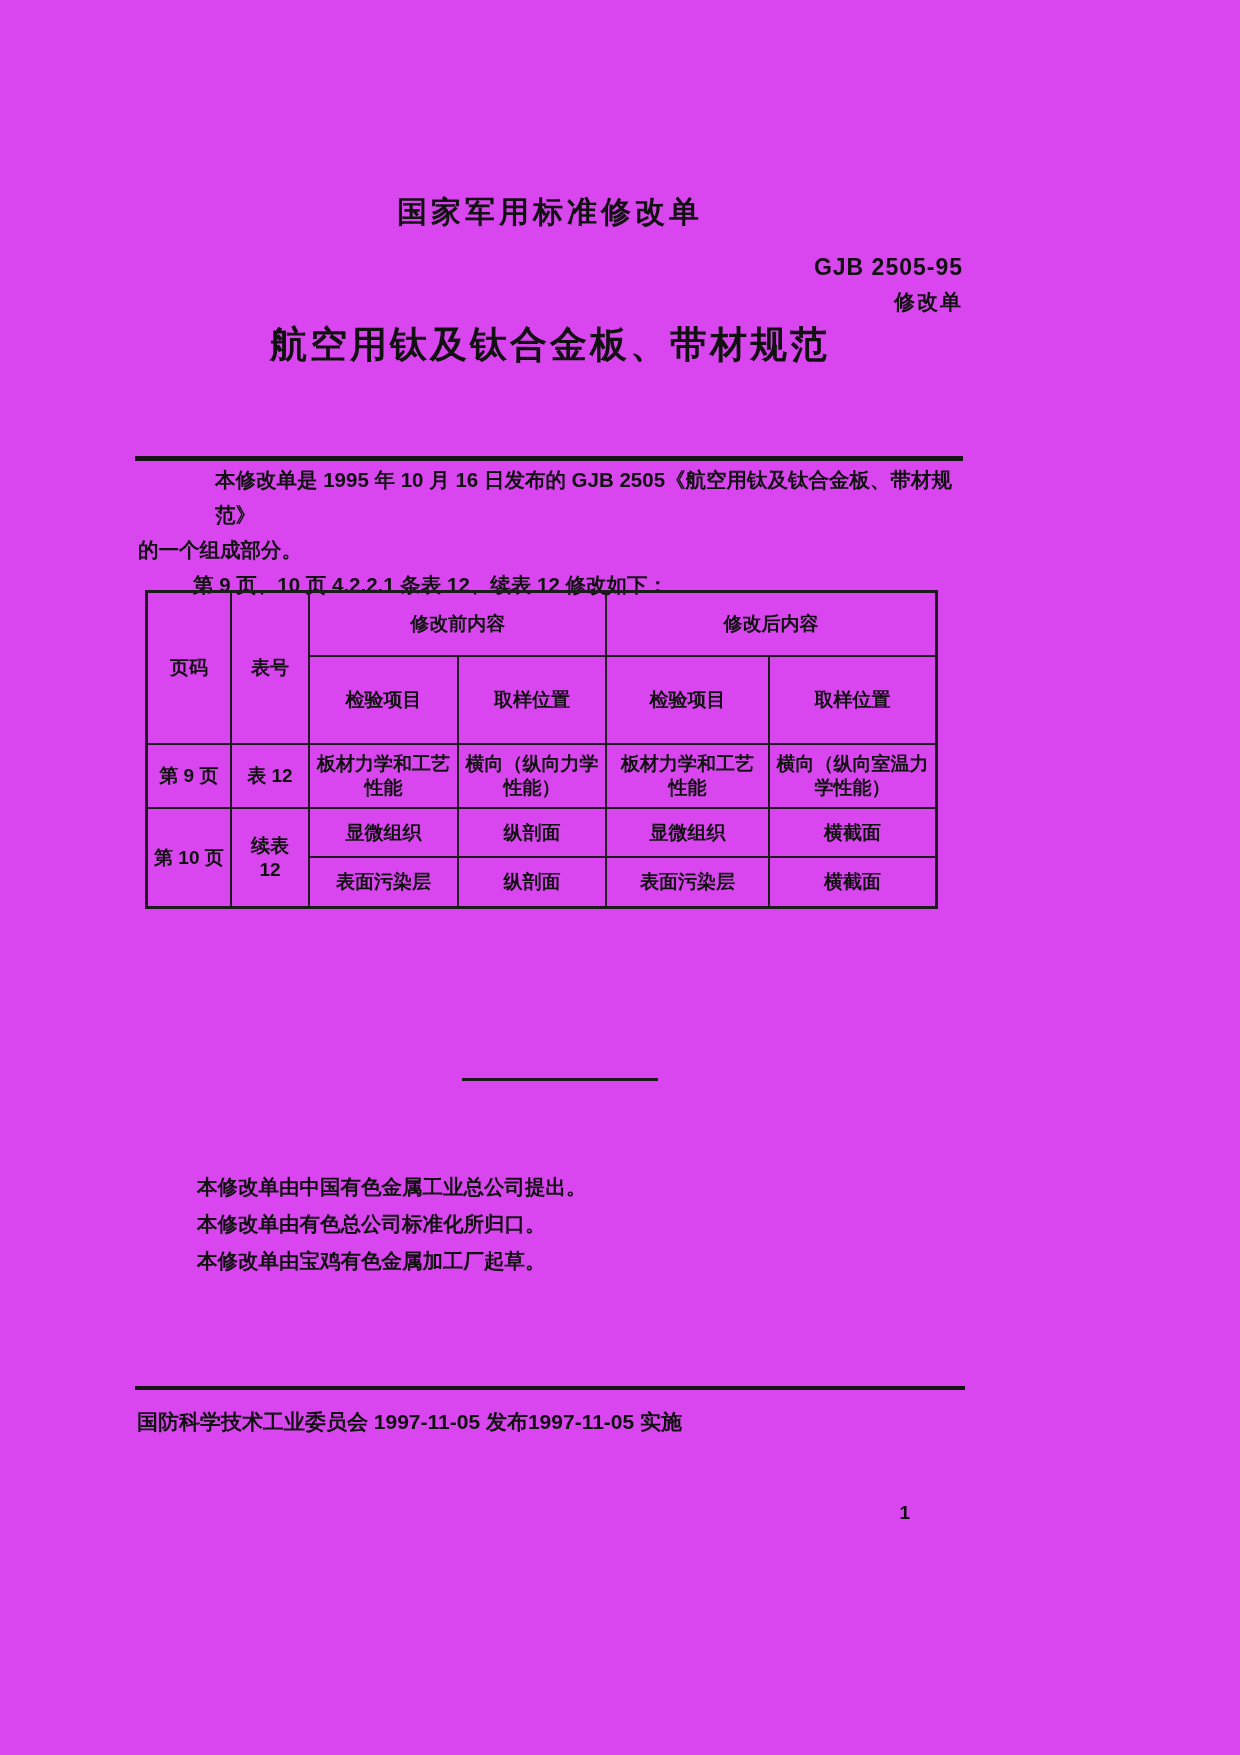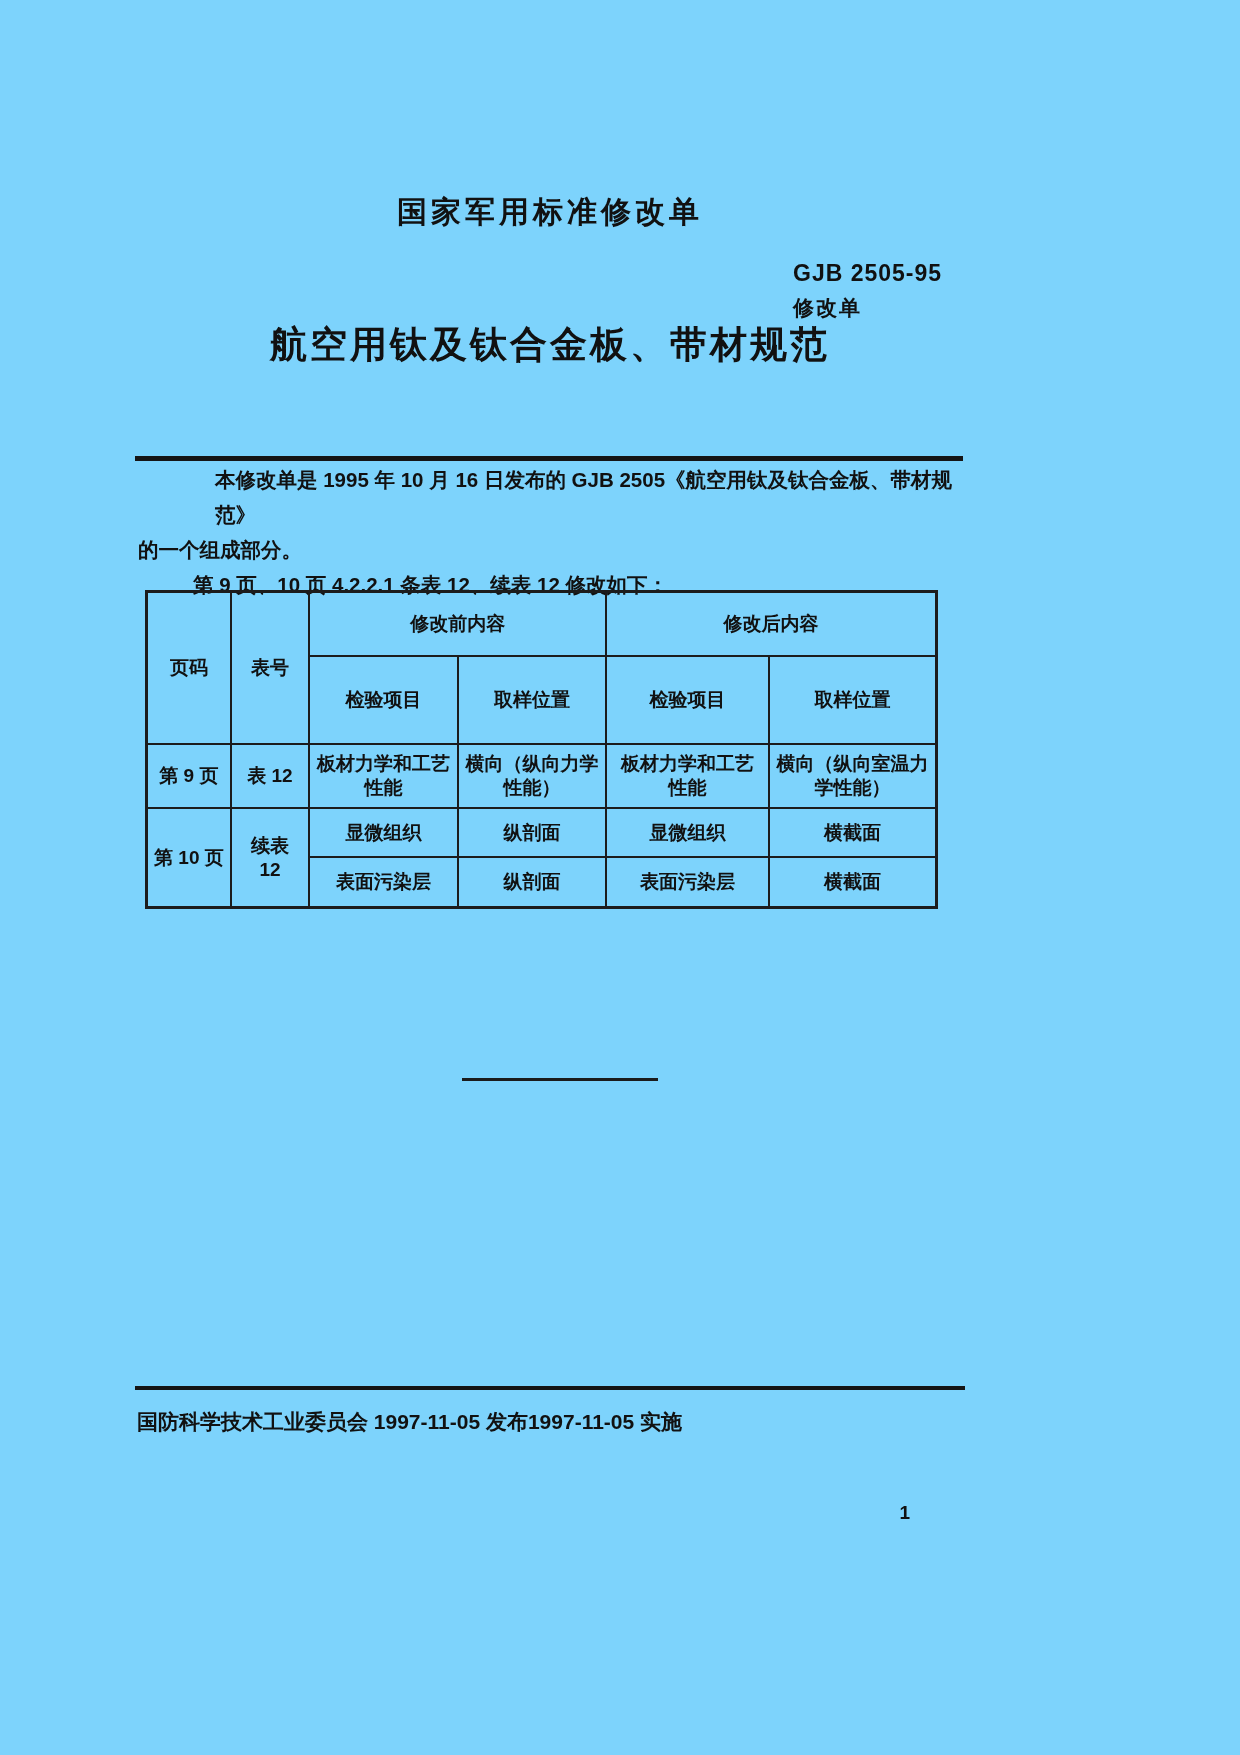--- a/index.html
+++ b/index.html
@@ -5,32 +5,32 @@
   html,body{margin:0;padding:0;}
   body{
     width:1240px;height:1755px;
     background:#f4f4f2;
     font-family:"Liberation Sans","DejaVu Sans",sans-serif;
     color:#111;
     position:relative;
   }
   .page{
     position:absolute;left:0;top:0;width:1240px;height:1755px;
-    background:#7dd3fc;
+    background:#d946ef;
   }
   .content{
     position:absolute;left:135px;top:0;width:830px;height:1755px;
   }
   .header-title{
     position:absolute;top:192px;left:0;width:100%;
     text-align:center;font-size:30px;font-weight:700;letter-spacing:4px;
   }
   .std-block{
-    position:absolute;top:260px;right:2px;width:170px;
-    text-align:left;
+    position:absolute;top:254px;right:2px;width:170px;
+    text-align:right;
   }
   .std-no{font-size:23px;font-weight:700;letter-spacing:1px;}
   .std-type{font-size:21px;font-weight:700;margin-top:7px;letter-spacing:2px;}
   .main-title{
     position:absolute;top:320px;left:0;width:100%;
     text-align:center;font-size:37px;font-weight:700;letter-spacing:3px;
   }
   .rule-top{
     position:absolute;top:456px;left:0;width:828px;height:5px;
     background:#151515;
@@ -152,20 +152,25 @@
           <td>表面污染层</td>
           <td>纵剖面</td>
           <td>表面污染层</td>
           <td>横截面</td>
         </tr>
       </tbody>
     </table>
 
     <div class="rule-mid"></div>
 
+    <div class="provenance">
+      <div>本修改单由中国有色金属工业总公司提出。</div>
+      <div>本修改单由有色总公司标准化所归口。</div>
+      <div>本修改单由宝鸡有色金属加工厂起草。</div>
+    </div>
 
     <div class="rule-bottom"></div>
 
     <div class="footer-row">
       <span>国防科学技术工业委员会 1997-11-05 发布</span>
       <span>1997-11-05 实施</span>
     </div>
 
     <div class="page-no">1</div>
 

